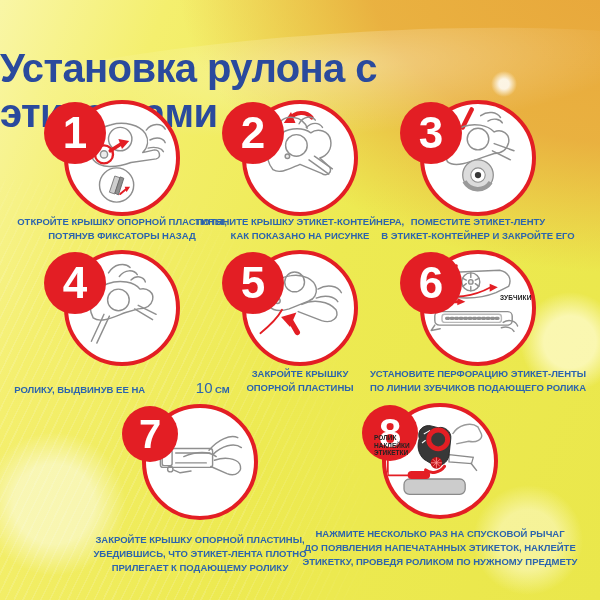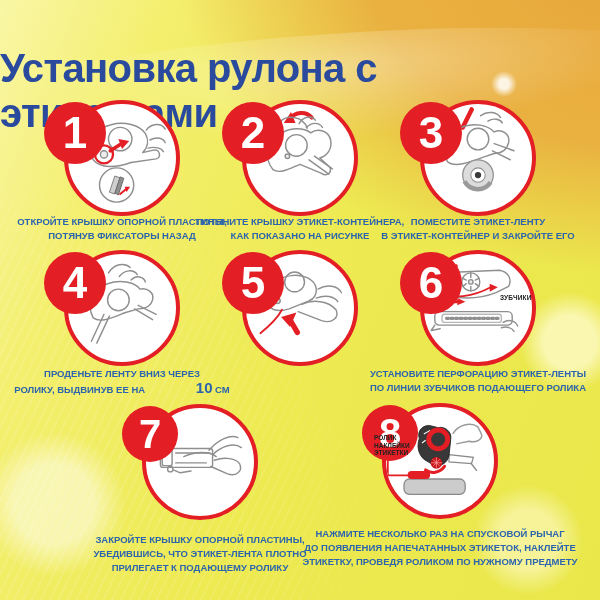--- a/index.html
+++ b/index.html
@@ -47,21 +47,21 @@
   }
   .badge.sm{width:56px;height:56px;font-size:40px;}
   .caption{
     position:absolute;top:115px;left:50%;transform:translateX(-50%);
     width:250px;text-align:center;color:var(--blue-cap);
     font-size:9.5px;font-weight:700;line-height:14px;white-space:pre-line;
   }
   .row2 .caption{top:117px;}
   .step7 .caption{top:120px;margin-top:9px;}
   .step8 .caption{top:124px;width:330px;}
-  .big-num{font-size:15px;font-weight:700;line-height:14px;margin-left:48px;}
+  .big-num{font-size:15px;font-weight:400;line-height:14px;margin-left:48px;}
   .inner-label{position:absolute;z-index:4;color:#222;font-weight:700;white-space:pre-line;}
   .inner-label.l6{left:80px;top:44px;font-size:6.5px;letter-spacing:.2px;}
   .inner-label.l8{left:-8px;top:31px;font-size:6.5px;line-height:7.6px;text-align:left;}
   .g{stroke:#8f8f8f;fill:none;stroke-width:1.6;stroke-linecap:round;stroke-linejoin:round;}
   .r{stroke:var(--red);fill:none;stroke-linecap:round;stroke-linejoin:round;}
   .rf{fill:var(--red);stroke:none;}
 </style>
 </head>
 <body>
 
@@ -157,21 +157,21 @@
           <path d="M45 21 C51 11 63 9 69 15"></path>
           <path d="M57 25 C63 17 73 17 77 23"></path>
           <path d="M70 29 C76 23 84 25 86 31"></path>
           <path d="M28 71 C20 55 26 39 44 33 C58 28 74 31 80 39 C88 37 96 43 94 51 C92 59 84 61 78 61 L64 65 C48 71 36 77 28 71 Z"></path>
           <circle cx="56" cy="51" r="12"></circle>
           <path d="M40 67 L26 97 M46 69 L32 99"></path>
           <path d="M78 57 L98 67 M74 61 L94 73"></path>
         </g>
       </svg>
     </div>
-    <div class="caption"><span>ПРОДЕНЬТЕ ЛЕНТУ ВНИЗ ЧЕРЕЗ</span><br><span>РОЛИКУ, ВЫДВИНУВ ЕЕ НА </span><span class="big-num">10</span><span> СМ</span></div>
+    <div class="caption"><br><span>РОЛИКУ, ВЫДВИНУВ ЕЕ НА </span><span class="big-num">10</span><span> СМ</span></div>
   </div>
 
   <div class="step row2" style="left:242px;top:250px;">
     <div class="badge">
         <span>5</span>
       </div>
     <div class="circle">
       <svg viewBox="0 0 120 120">
         <g class="g">
           <path d="M26 58 C21 41 32 26 50 24 C64 22 76 28 78 38 C79 44 76 50 70 52 L48 61 C38 64 30 63 26 58 Z"></path>
@@ -179,20 +179,22 @@
           <circle cx="35" cy="52" r="3" fill="#ececec"></circle>
           <path d="M62 56 C74 50 92 52 100 62 C104 70 96 78 84 74 L58 64"></path>
           <path d="M80 39 C90 33 102 35 106 43"></path>
           <path d="M78 49 C88 45 98 47 102 53"></path>
         </g>
         <path d="M16 88 C26 80 34 73 40 62" class="r" stroke-width="2"></path>
         <path d="M57 87 L50 75" class="r" stroke-width="6"></path>
         <path d="M39 70 L56 65 L49 81 Z" class="rf"></path>
       </svg>
     </div>
+    <div class="caption">ЗАКРОЙТЕ КРЫШКУ
+ОПОРНОЙ ПЛАСТИНЫ</div>
   </div>
 
   <div class="step row2" style="left:420px;top:250px;">
     <div class="badge">
         <span>6</span>
       </div>
     <div class="circle">
       <svg viewBox="0 0 120 120">
         <g class="g">
           <path d="M16 42 C14 34 20 28 28 28 L40 20 L84 18 C94 20 98 28 94 36 L80 43 C60 51 32 51 16 42 Z"></path>

